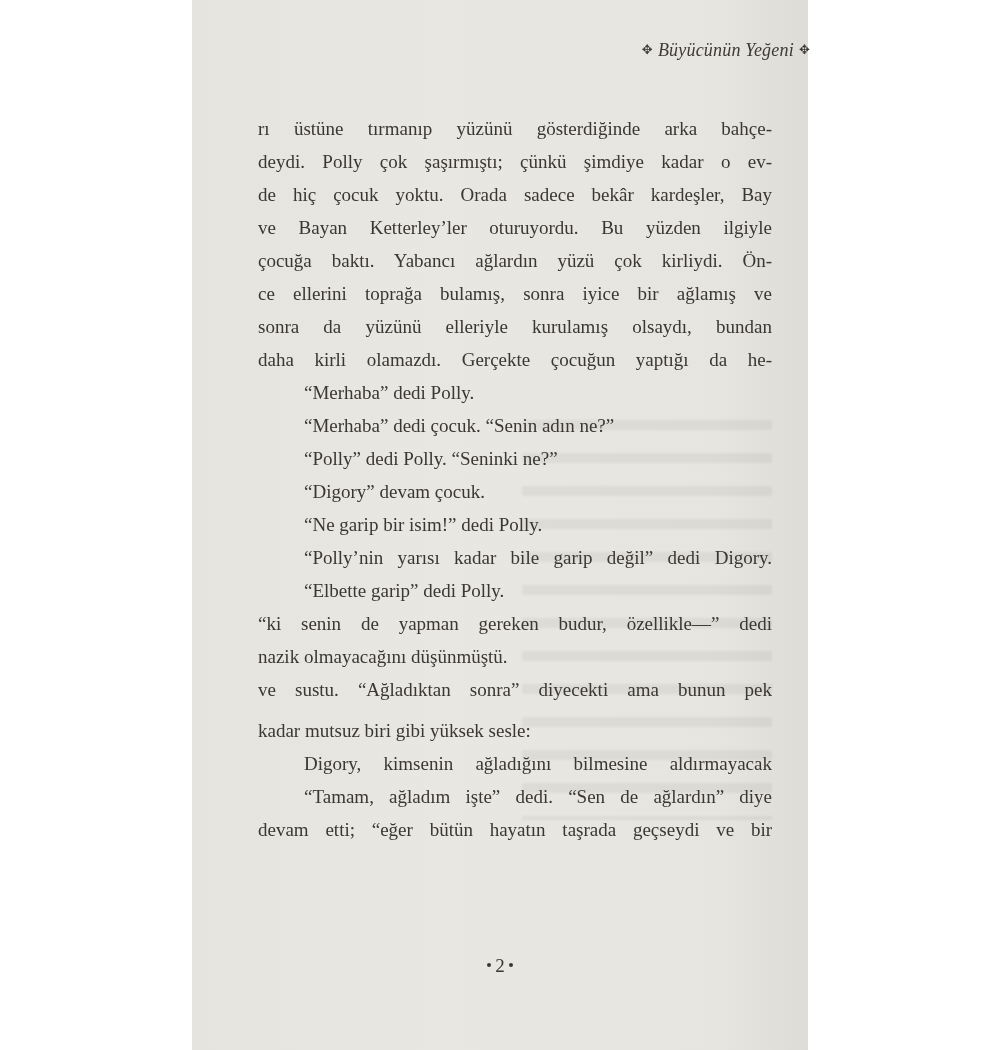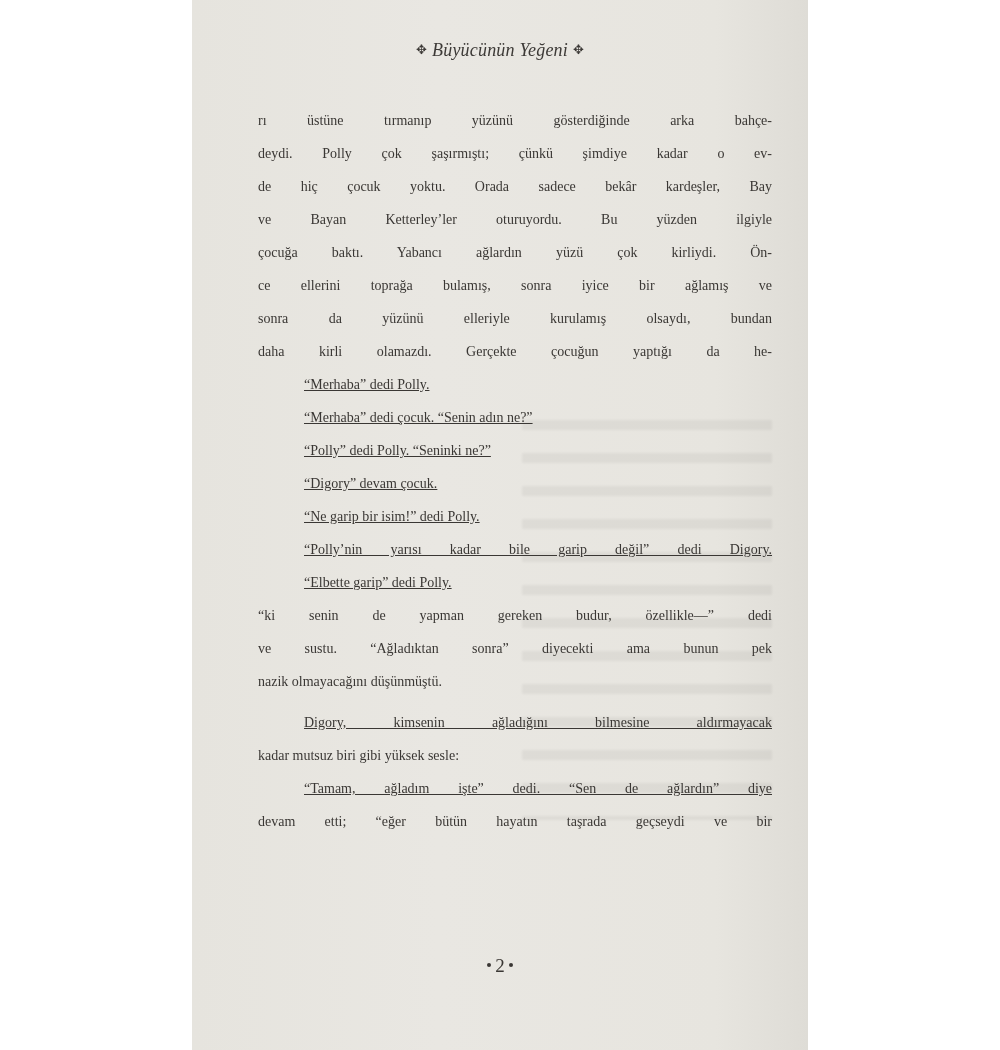--- a/index.html
+++ b/index.html
@@ -19,42 +19,42 @@
       top: 0;
       width: 616px;
       height: 1050px;
       background: linear-gradient(90deg, #e6e4de 0%, #e9e7e2 40%, #e7e5df 85%, #dedcd6 100%);
       color: #3a3734;
       font-family: "Liberation Serif", "DejaVu Serif", serif;
     }
     .running-head {
       position: absolute;
       top: 40px;
-      left: 0;
+      left: 7px;
       width: 100%;
-      text-align: center;
+      text-align: right;
       font-style: italic;
       font-size: 18px;
       letter-spacing: 0.2px;
       color: #3d3a37;
     }
     .ornament {
       display: inline-block;
       font-style: normal;
       font-size: 13px;
       vertical-align: 2px;
       margin: 0 5px;
       color: #3d3a37;
     }
     .body-text {
       position: absolute;
       left: 66px;
-      top: 104px;
+      top: 112px;
       width: 514px;
-      font-size: 14px;
+      font-size: 19px;
       line-height: 33px;
       text-align: justify;
     }
     .para {
       margin: 0;
       text-indent: 0;
     }
     .para.gap-before {
       margin-top: 8px;
     }
@@ -62,21 +62,20 @@
       display: block;
       text-align: justify;
       text-align-last: justify;
       white-space: nowrap;
     }
     .line.last {
       text-align-last: left;
     }
     .line.indent {
       padding-left: 46px;
-      text-decoration: underline;
     }
     em { font-style: italic; }
     .folio {
       position: absolute;
       top: 955px;
       left: 0;
       width: 100%;
       text-align: center;
       font-size: 19px;
       color: #3a3734;
@@ -141,27 +140,27 @@
     </p>
     <p class="para">
       <span class="line indent">“Polly’nin yarısı kadar bile garip değil” dedi Digory.</span>
     </p>
     <p class="para">
       <span class="line last indent">“Elbette garip” dedi Polly.</span>
     </p>
 
     <p class="para">
       <span class="line">“ki senin de yapman gereken budur, özellikle—” dedi</span>
+      <span class="line last">nazik olmayacağını düşünmüştü.</span>
       <span class="line">ve sustu. “Ağladıktan sonra” diyecekti ama bunun pek</span>
-      <span class="line last">nazik olmayacağını düşünmüştü.</span>
     </p>
 
     <p class="para gap-before">
+      <span class="line last">kadar mutsuz biri gibi yüksek sesle:</span>
       <span class="line indent">Digory, kimsenin ağladığını bilmesine aldırmayacak</span>
-      <span class="line last">kadar mutsuz biri gibi yüksek sesle:</span>
     </p>
 
     <p class="para">
       <span class="line indent">“Tamam, ağladım işte” dedi. “Sen de ağlardın” diye</span>
       <span class="line">devam etti; “eğer bütün hayatın taşrada geçseydi ve bir</span>
     </p>
   </div>
 
   <div class="folio">
     <span class="dot"></span><span>2</span><span class="dot"></span>

